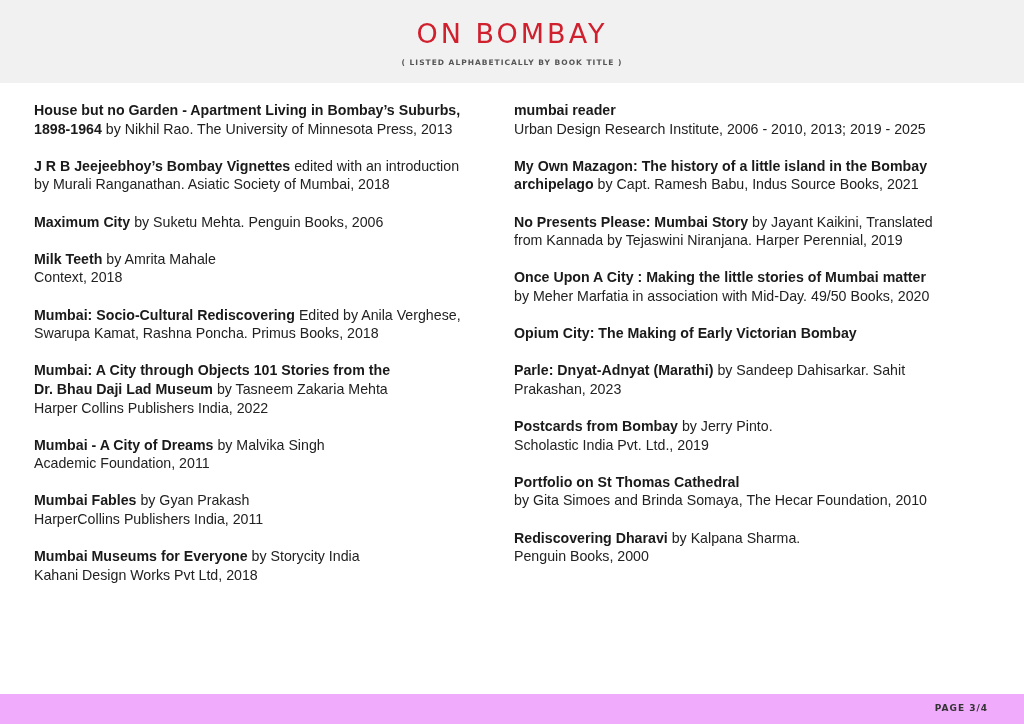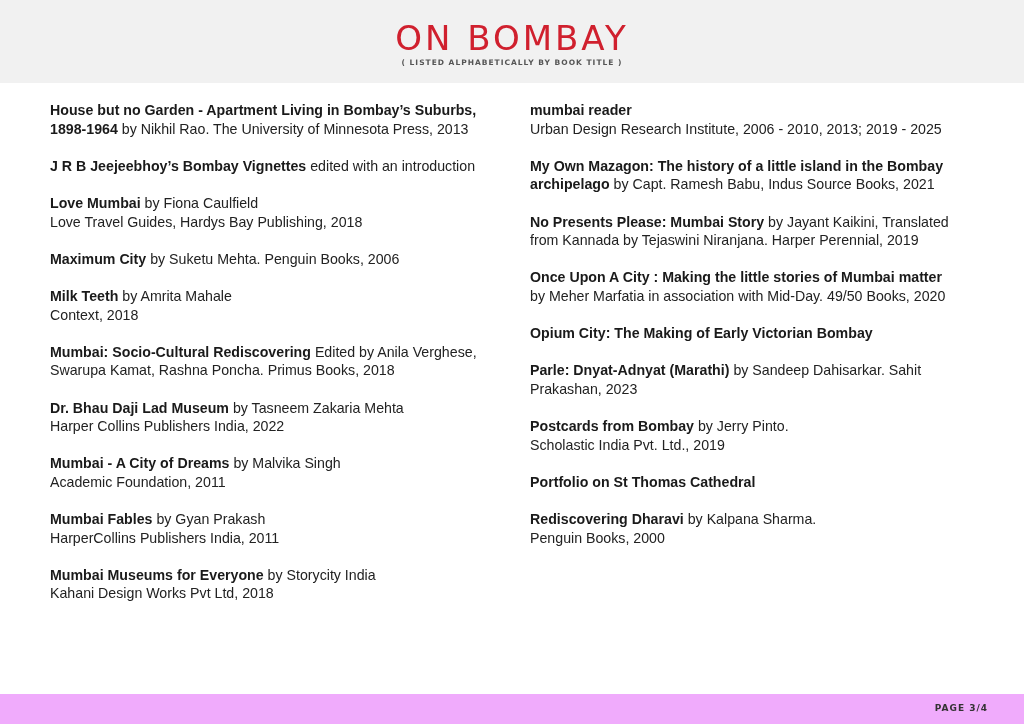--- a/index.html
+++ b/index.html
@@ -10,36 +10,36 @@
       color: #222222;
     }
     .header {
       position: absolute; left: 0; top: 0; width: 1024px; height: 83px;
       background: #f1f1f1;
       text-align: center;
     }
     .title {
       position: absolute; left: 0; right: 0; top: 18px;
       font-family: "DejaVu Sans", sans-serif;
-      font-size: 34px; letter-spacing: 3px;
+      font-size: 27px; letter-spacing: 3px;
       color: #d0202e; font-weight: normal;
     }
     .subtitle {
       position: absolute; left: 0; right: 0; top: 58px;
       font-family: "DejaVu Sans", sans-serif;
       font-size: 7.5px; letter-spacing: 1px; font-weight: bold;
       color: #555555;
     }
     .col {
       position: absolute; top: 101px;
       font-size: 14.2px; line-height: 18.6px;
     }
     .col.left { left: 34px; width: 475px; }
     .col.right { left: 514px; width: 480px; }
-    .entry { margin-bottom: 18.6px; margin-left: 16px; }
+    .entry { margin-bottom: 18.6px; }
     .entry b { font-weight: bold; color: #1a1a1a; }
     .entry .line { display: block; white-space: nowrap; }
     .footer {
       position: absolute; left: 0; top: 694px; width: 1024px; height: 30px;
       background: #f0abfc;
     }
     .page-num {
       position: absolute; right: 36px; top: 9px;
       font-family: "DejaVu Sans", sans-serif;
       font-size: 9px; font-weight: bold; letter-spacing: 1px;
@@ -54,37 +54,35 @@
   <div class="subtitle">( LISTED ALPHABETICALLY BY BOOK TITLE )</div>
 </div>
 
 <div class="col left">
     <div class="entry">
       <span class="line"><b>House but no Garden - Apartment Living in Bombay’s Suburbs,</b></span>
       <span class="line"><b>1898-1964</b><span> by Nikhil Rao. The University of Minnesota Press, 2013</span></span>
     </div>
     <div class="entry">
       <span class="line"><b>J R B Jeejeebhoy’s Bombay Vignettes</b><span> edited with an introduction</span></span>
-    </div>
-    <div class="entry">
-      <span class="line"><b>Love Mumbai</b><span> by Fiona Caulfield</span></span>
-      <span class="line"><span>Love Travel Guides, Hardys Bay Publishing, 2018</span></span>
+      <span class="line"><span>by Murali Ranganathan. Asiatic Society of Mumbai, 2018</span></span>
     </div>
     <div class="entry">
       <span class="line"><b>Maximum City</b><span> by Suketu Mehta. Penguin Books, 2006</span></span>
     </div>
     <div class="entry">
       <span class="line"><b>Milk Teeth</b><span> by Amrita Mahale</span></span>
       <span class="line"><span>Context, 2018</span></span>
     </div>
     <div class="entry">
       <span class="line"><b>Mumbai: Socio-Cultural Rediscovering</b><span> Edited by Anila Verghese,</span></span>
       <span class="line"><span>Swarupa Kamat, Rashna Poncha. Primus Books, 2018</span></span>
     </div>
     <div class="entry">
+      <span class="line"><b>Mumbai: A City through Objects 101 Stories from the</b></span>
       <span class="line"><b>Dr. Bhau Daji Lad Museum</b><span> by Tasneem Zakaria Mehta</span></span>
       <span class="line"><span>Harper Collins Publishers India, 2022</span></span>
     </div>
     <div class="entry">
       <span class="line"><b>Mumbai - A City of Dreams</b><span> by Malvika Singh</span></span>
       <span class="line"><span>Academic Foundation, 2011</span></span>
     </div>
     <div class="entry">
       <span class="line"><b>Mumbai Fables</b><span> by Gyan Prakash</span></span>
       <span class="line"><span>HarperCollins Publishers India, 2011</span></span>
@@ -117,20 +115,21 @@
     <div class="entry">
       <span class="line"><b>Parle: Dnyat-Adnyat (Marathi)</b><span> by Sandeep Dahisarkar. Sahit</span></span>
       <span class="line"><span>Prakashan, 2023</span></span>
     </div>
     <div class="entry">
       <span class="line"><b>Postcards from Bombay</b><span> by Jerry Pinto.</span></span>
       <span class="line"><span>Scholastic India Pvt. Ltd., 2019</span></span>
     </div>
     <div class="entry">
       <span class="line"><b>Portfolio on St Thomas Cathedral</b></span>
+      <span class="line"><span>by Gita Simoes and Brinda Somaya, The Hecar Foundation, 2010</span></span>
     </div>
     <div class="entry">
       <span class="line"><b>Rediscovering Dharavi</b><span> by Kalpana Sharma.</span></span>
       <span class="line"><span>Penguin Books, 2000</span></span>
     </div>
   </div>
 
 <div class="footer">
   <div class="page-num">PAGE 3/4</div>
 </div>

